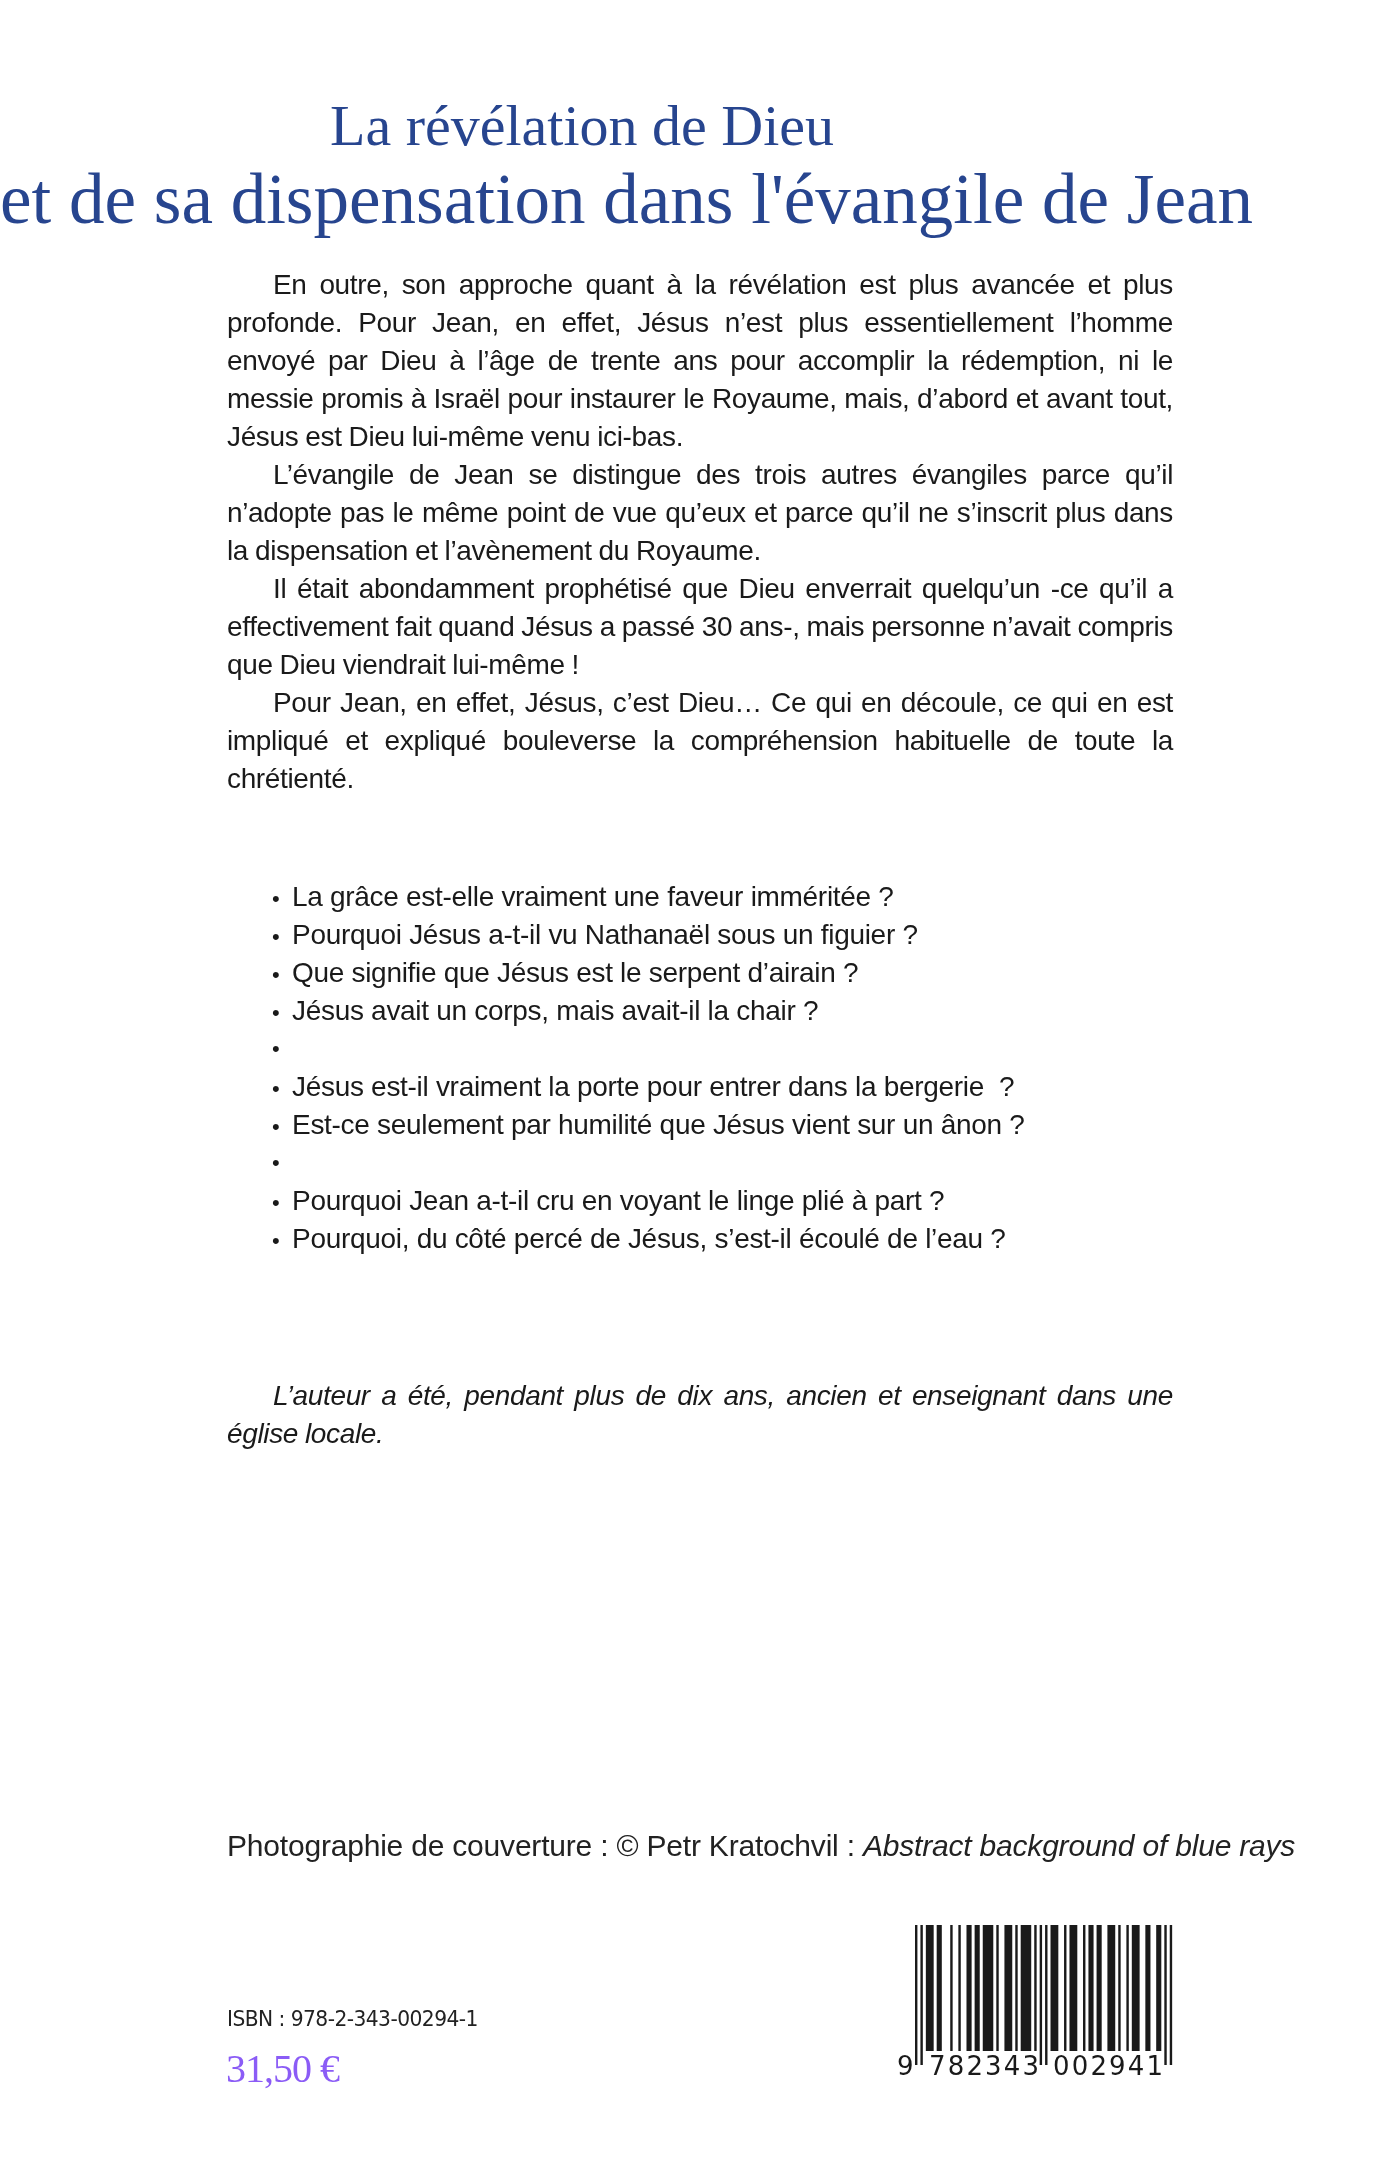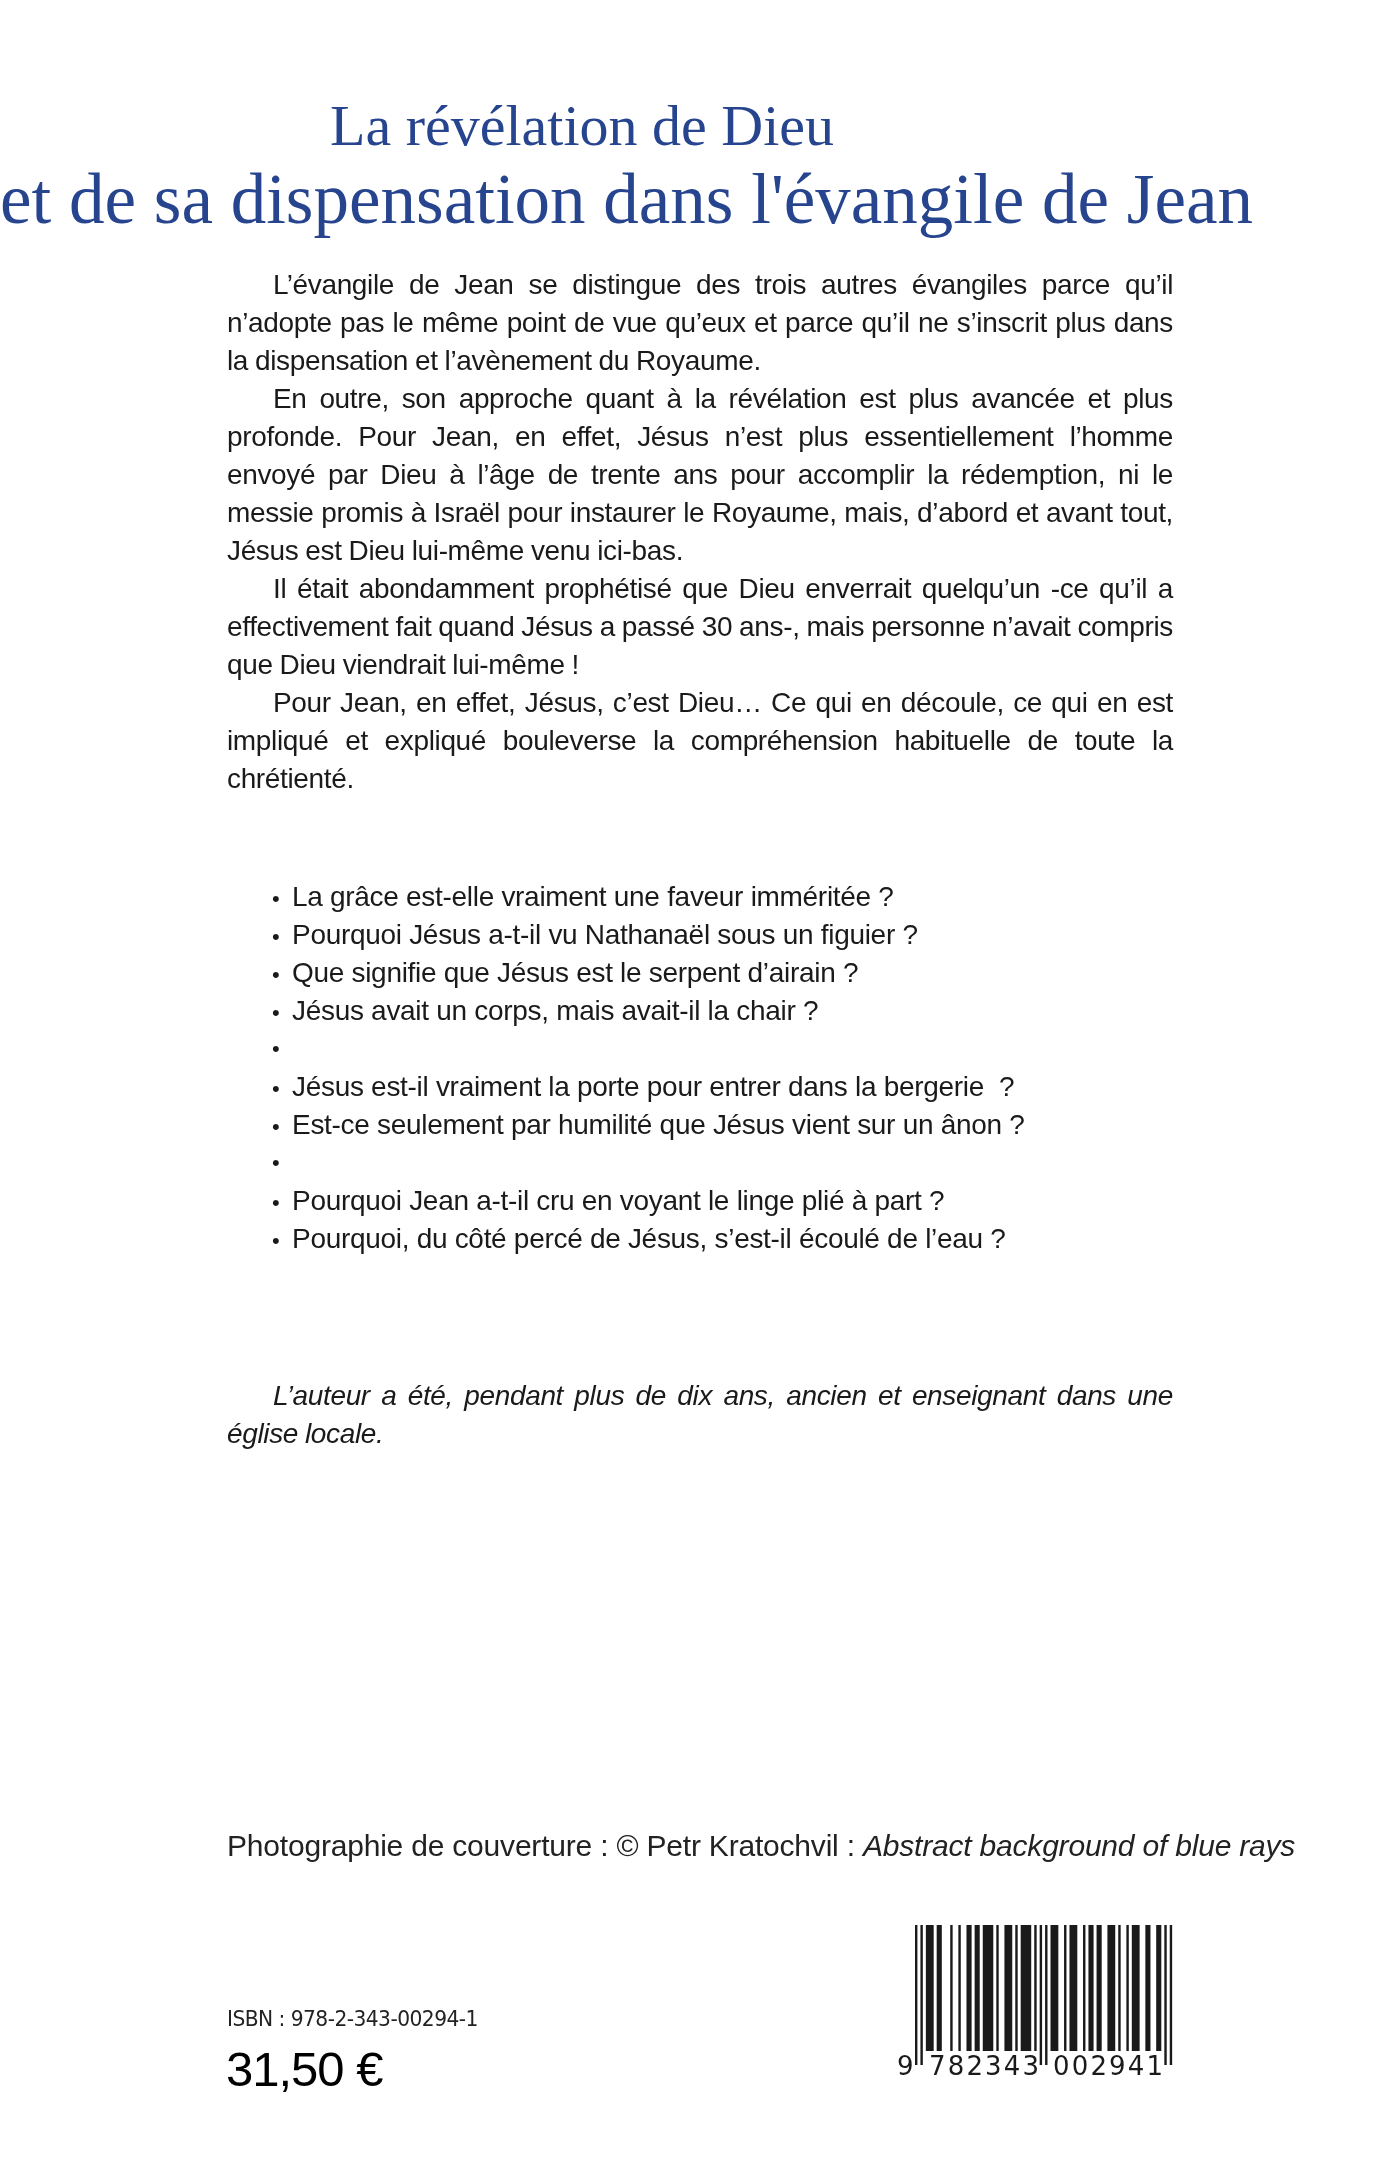--- a/index.html
+++ b/index.html
@@ -95,24 +95,24 @@
     letter-spacing: -0.6px;
     color: #222;
     transform: scaleX(0.92);
     transform-origin: left center;
     white-space: nowrap;
   }
   .price {
     position: absolute;
     left: 226px;
     top: 2049px;
-    font-family: Liberation Sans, sans-serif;
-    font-size: 49px;
+    font-family: Liberation Serif, serif;
+    font-size: 40px;
     line-height: 40px;
-    color: #000000;
+    color: #8b5cf6;
     white-space: nowrap;
     letter-spacing: -1px;
   }
 
   #barcode {
     position: absolute;
     left: 893px;
     top: 1920px;
     width: 290px;
     height: 170px;
@@ -123,22 +123,22 @@
     fill: #1a1a1a;
   }
 </style>
 </head>
 <body>
 
 <div class="title l1">La révélation de Dieu</div>
 <div class="title l2">et de sa dispensation dans l'évangile de Jean</div>
 
 <div class="body-block" id="intro">
+  <p class="para">En outre, son approche quant à la révélation est plus avancée et plus profonde. Pour Jean, en effet, Jésus n’est plus essentiellement l’homme envoyé par Dieu à l’âge de trente ans pour accomplir la rédemption, ni le messie promis à Israël pour instaurer le Royaume, mais, d’abord et avant tout, Jésus est Dieu lui-même venu ici-bas.</p>
   <p class="para">L’évangile de Jean se distingue des trois autres évangiles parce qu’il n’adopte pas le même point de vue qu’eux et parce qu’il ne s’inscrit plus dans la dispensation et l’avènement du Royaume.</p>
-  <p class="para">En outre, son approche quant à la révélation est plus avancée et plus profonde. Pour Jean, en effet, Jésus n’est plus essentiellement l’homme envoyé par Dieu à l’âge de trente ans pour accomplir la rédemption, ni le messie promis à Israël pour instaurer le Royaume, mais, d’abord et avant tout, Jésus est Dieu lui-même venu ici-bas.</p>
   <p class="para">Il était abondamment prophétisé que Dieu enverrait quelqu’un -ce qu’il a effectivement fait quand Jésus a passé 30 ans-, mais personne n’avait compris que Dieu viendrait lui-même !</p>
   <p class="para">Pour Jean, en effet, Jésus, c’est Dieu… Ce qui en découle, ce qui en est impliqué et expliqué bouleverse la compréhension habituelle de toute la chrétienté.</p>
 </div>
 
 <div class="body-block" id="questions">
   <div class="q-item">
       <span class="bullet">•</span>
       <span>La grâce est-elle vraiment une faveur imméritée ?</span>
     </div>
   <div class="q-item">

